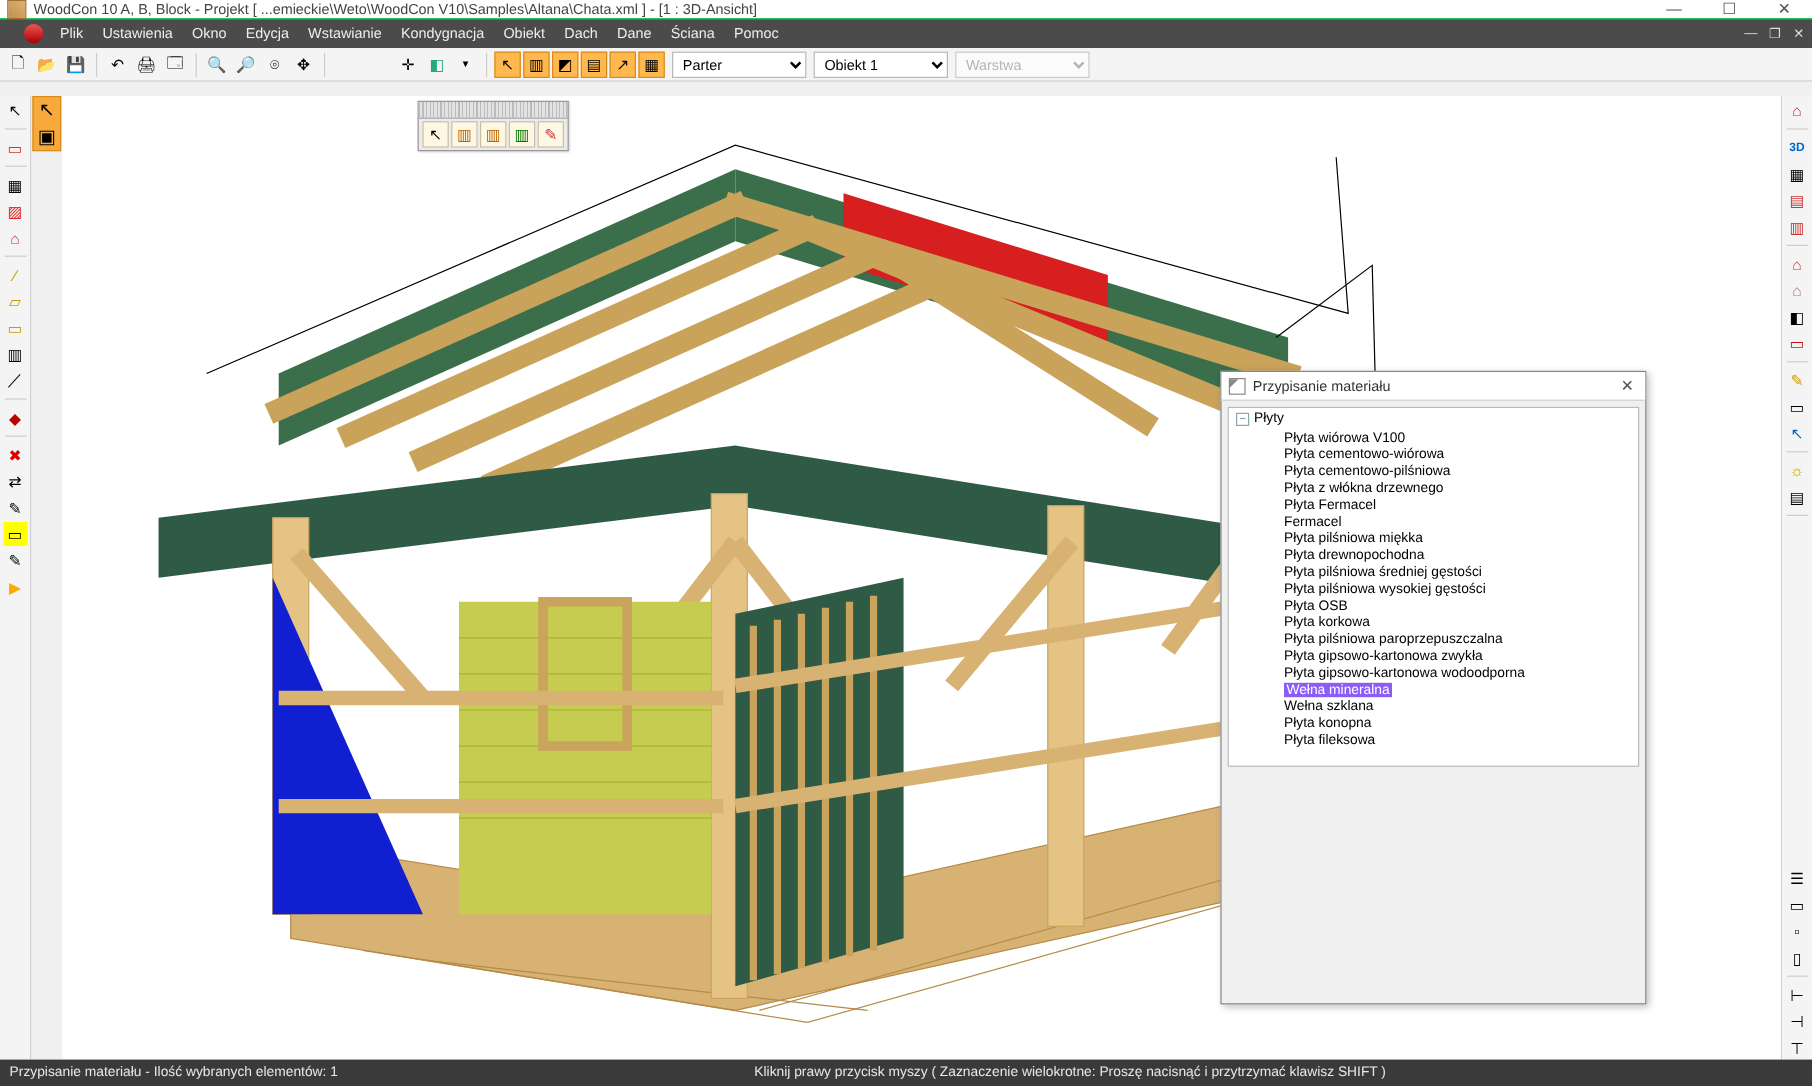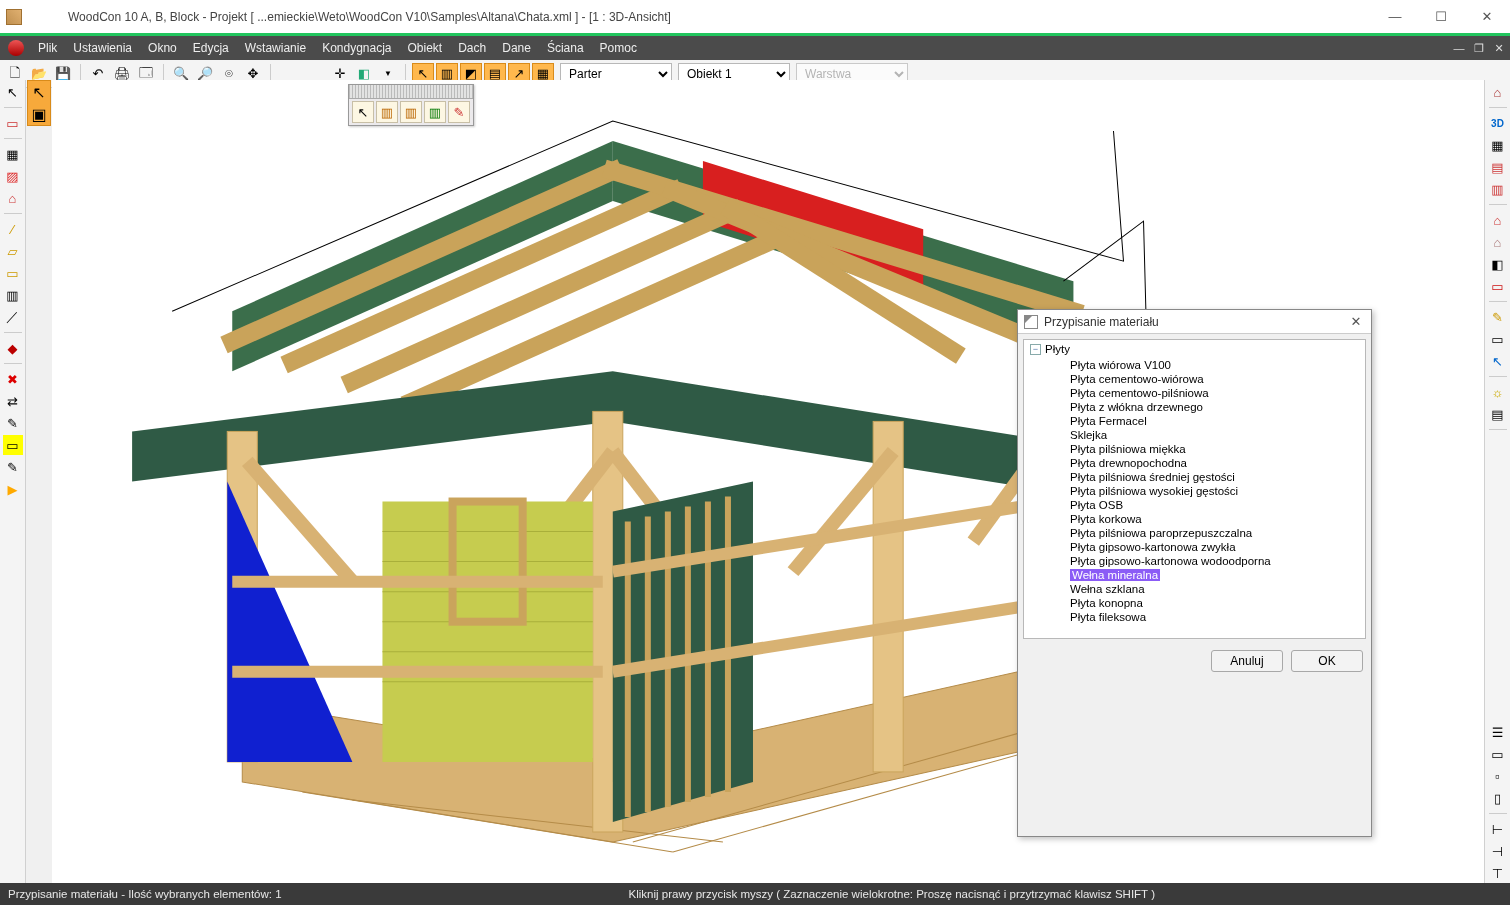--- a/index.html
+++ b/index.html
@@ -1,24 +1,24 @@
 <!DOCTYPE html>
 <html><head>
 <meta charset="utf-8">
 <style>
   * { box-sizing: border-box; margin: 0; padding: 0; font-family: "Segoe UI", Tahoma, sans-serif; }
   html, body { width: 1510px; height: 905px; overflow: hidden; background: #f0f0f0; }
   
-  .titlebar { height: 36px; background: #fff; display: flex; align-items: center; font-size: 12px; color: #444; padding-left: 6px; border-bottom: 3px solid #22c55e; gap: 40px;}
+  .titlebar { height: 16px; background: #fff; display: flex; align-items: center; font-size: 12px; color: #444; padding-left: 6px; border-bottom: 1px solid #22c55e;}
   .titlebar .app-icon { width: 16px; height: 16px; margin-right: 6px; display:inline-block; background:linear-gradient(45deg,#c09050,#e0b070); border:1px solid #a07030;}
   .titlebar .spacer { flex: 1; }
   .win-btns { display: flex; }
   .win-btn { width: 46px; height: 28px; display: flex; align-items: center; justify-content: center; font-size: 13px; color:#555;}
   
-  .menubar { height: 24px; background: #4b4b4b; display: flex; align-items: stretch; font-size: 12px; color: #eee; padding-left: 8px; position:relative;}
+  .menubar { height: 24px; background: #4b4b4b; display: flex; align-items: stretch; font-size: 12px; color: #eee; padding-left: 20px; position:relative;}
   .menubar .mlogo { width:16px; height:16px; align-self:center; margin-right:6px; background:linear-gradient(#e55,#a00); border-radius:50%;}
   .menubar .mitem { padding: 0 8px; display: flex; align-items: center; }
   .menubar .mdi-btns{ position:absolute; right:4px; top:0; height:100%; display:flex; align-items:center; gap:6px; color:#ddd; font-size:11px;}
   .menubar .mdi-btns span{ display:inline-block; width:14px; text-align:center;}
   
   .toolbar { height: 28px; background: #f4f4f4; border-bottom: 1px solid #d0d0d0; display: flex; align-items: center; padding-left: 4px; gap:2px;}
   .tb-btn { width: 22px; height: 22px; border: 1px solid transparent; display: flex; align-items: center; justify-content: center; font-size: 13px;}
   .tb-sep{ width:1px; height:20px; background:#ccc; margin:0 4px;}
   .tb-select{ height:22px; font-size:12px; border:1px solid #b8b8b8; background:#fff; padding:0 4px; margin-left:4px;}
   .tb-select.disabled{ color:#999;}
@@ -297,38 +297,34 @@
     <ul>
       <li class="root">
         <span class="twisty">−</span>
         <span>Płyty</span>
       </li>
       <li class="leaf"><span>Płyta wiórowa V100</span></li>
         <li class="leaf"><span>Płyta cementowo-wiórowa</span></li>
         <li class="leaf"><span>Płyta cementowo-pilśniowa</span></li>
         <li class="leaf"><span>Płyta z włókna drzewnego</span></li>
         <li class="leaf"><span>Płyta Fermacel</span></li>
-        <li class="leaf"><span>Sklejka</span></li>
+        <li class="leaf"><span>Fermacel</span></li>
         <li class="leaf"><span>Płyta pilśniowa miękka</span></li>
         <li class="leaf"><span>Płyta drewnopochodna</span></li>
         <li class="leaf"><span>Płyta pilśniowa średniej gęstości</span></li>
         <li class="leaf"><span>Płyta pilśniowa wysokiej gęstości</span></li>
         <li class="leaf"><span>Płyta OSB</span></li>
         <li class="leaf"><span>Płyta korkowa</span></li>
         <li class="leaf"><span>Płyta pilśniowa paroprzepuszczalna</span></li>
         <li class="leaf"><span>Płyta gipsowo-kartonowa zwykła</span></li>
         <li class="leaf"><span>Płyta gipsowo-kartonowa wodoodporna</span></li>
         <li class="leaf selected"><span>Wełna mineralna</span></li>
         <li class="leaf"><span>Wełna szklana</span></li>
         <li class="leaf"><span>Płyta konopna</span></li>
         <li class="leaf"><span>Płyta fileksowa</span></li>
     </ul>
   </div>
-  <div class="dlg-buttons">
-    <button>Anuluj</button>
-    <button>OK</button>
-  </div>
 </div>
 
 <div class="statusbar">
   <span class="sb-left">Przypisanie materiału  -  Ilość wybranych elementów: 1</span>
   <span class="sb-center">Kliknij prawy przycisk myszy  ( Zaznaczenie wielokrotne: Proszę nacisnąć i przytrzymać klawisz SHIFT )</span>
 </div>
 
 </body></html>

